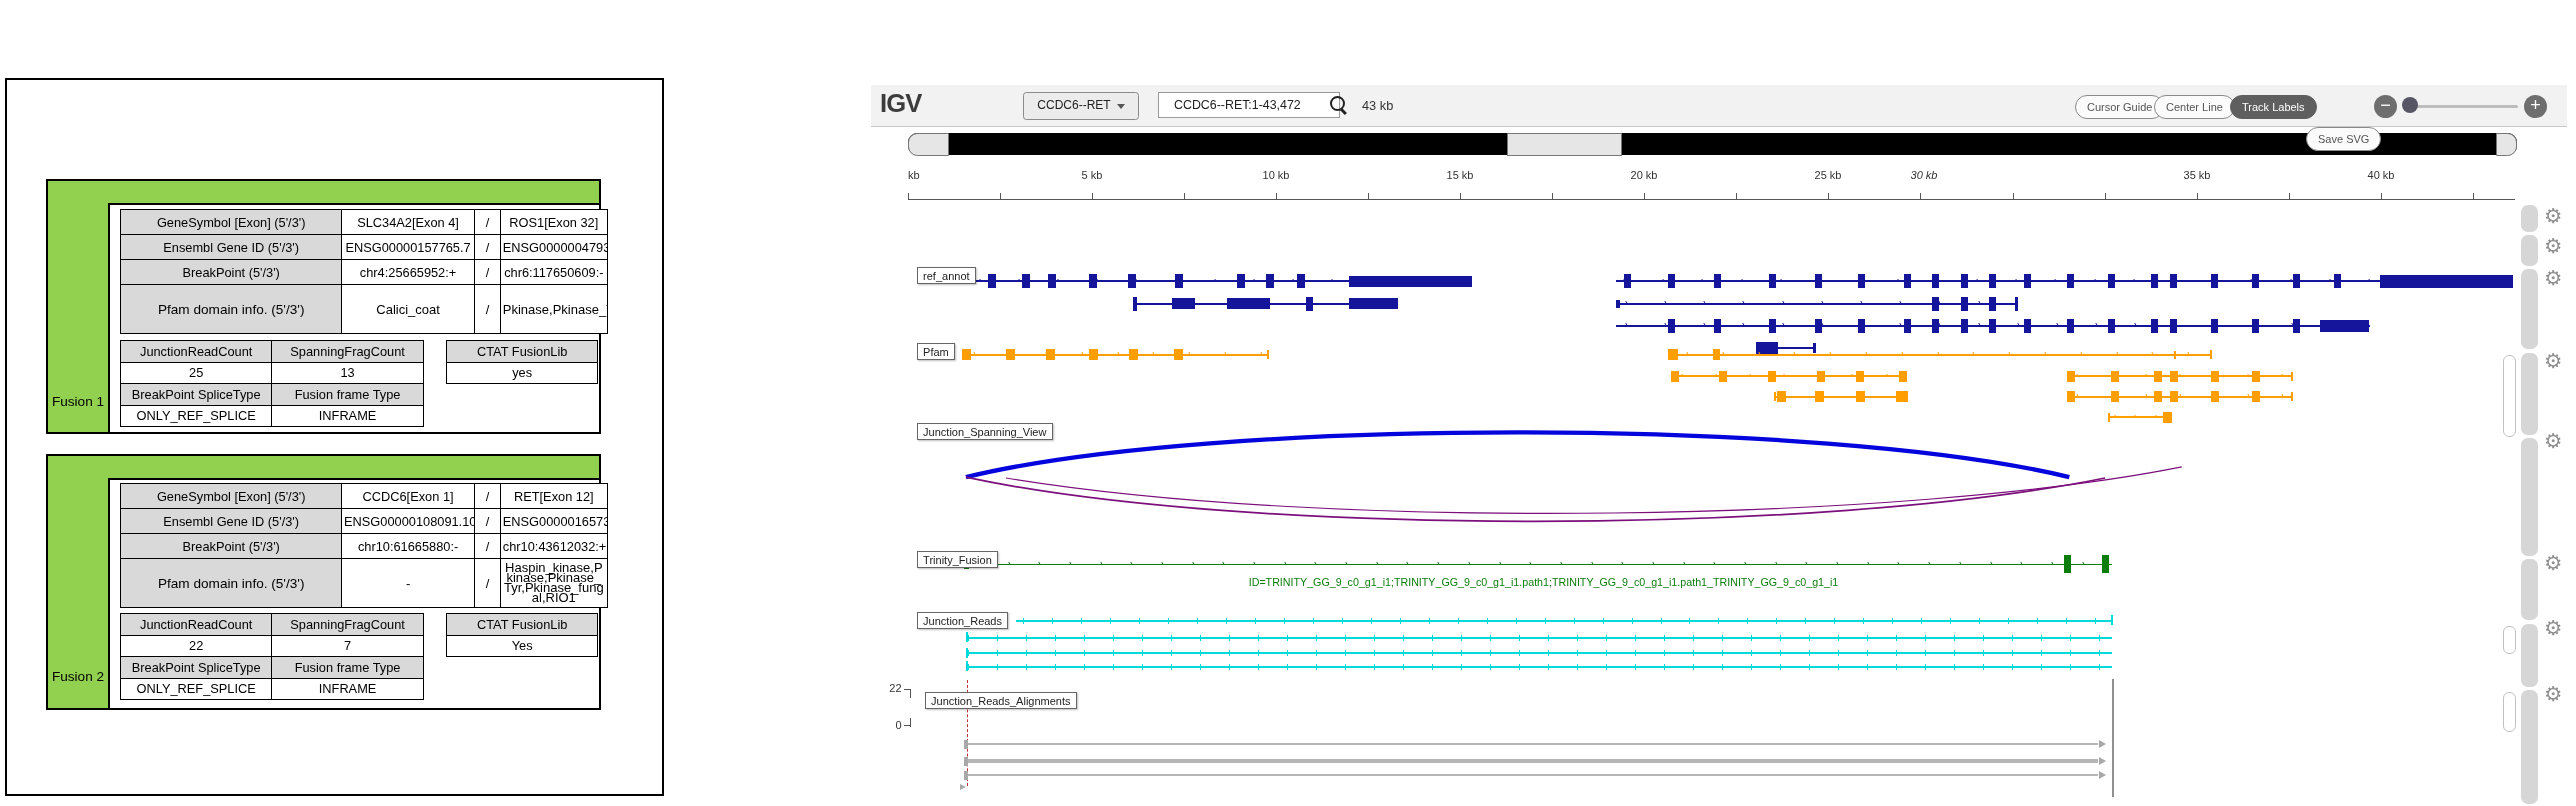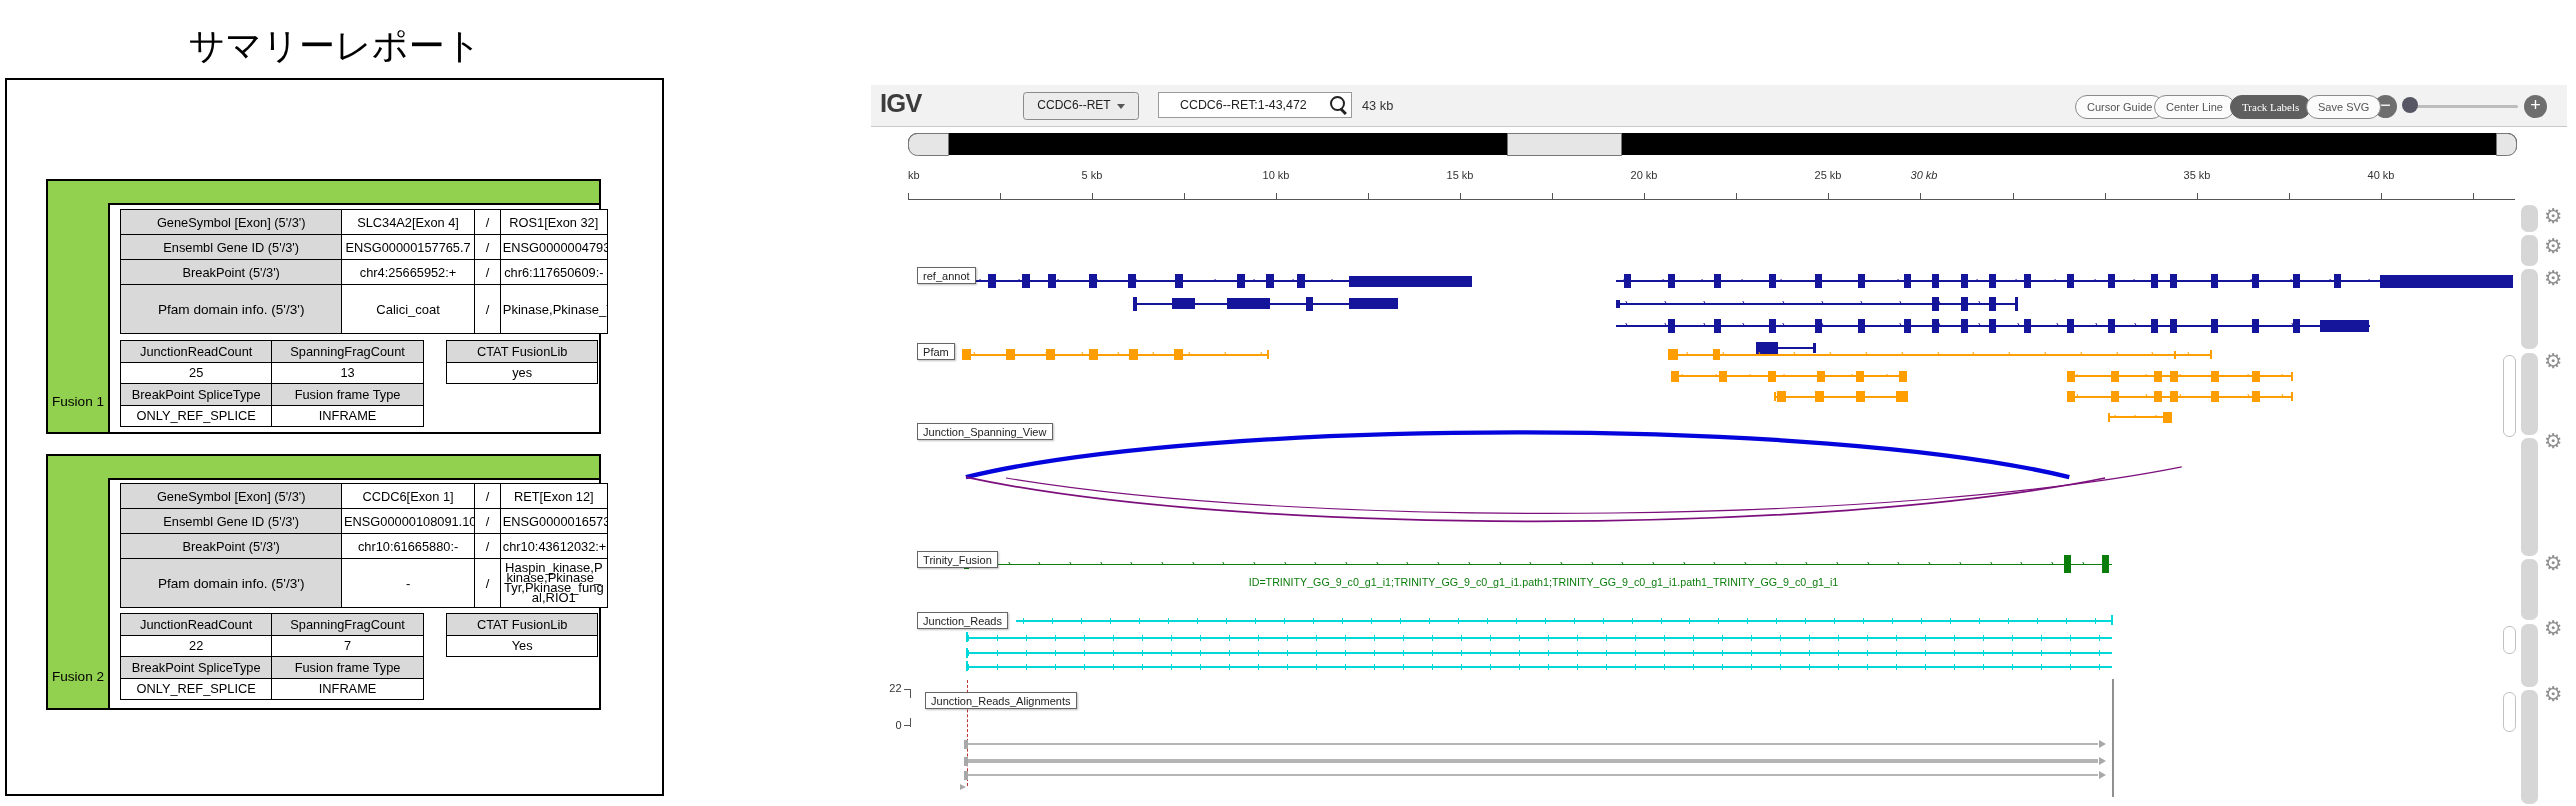--- a/index.html
+++ b/index.html
@@ -33,28 +33,28 @@
   td.num{text-align:right;padding-right:3.4px;}
   
   .igv-toolbar{position:absolute;left:871px;top:85px;width:1696px;height:41px;background:#f2f2f2;
                border-bottom:0.9px solid #c9c9c9;}
   .igv-logo{position:absolute;left:880px;top:89px;font-size:25.6px;font-weight:bold;color:#3c3c3c;letter-spacing:-0.9px;}
   .locus-select{position:absolute;left:1023px;top:92px;width:114px;height:25.6px;background:#ececec;
                 border:0.9px solid #8a8a8a;border-radius:3.4px;font-size:12px;line-height:25.6px;text-align:center;color:#222;}
   .locus-select .caret{display:inline-block;width:0;height:0;border-left:4.3px solid transparent;
                 border-right:4.3px solid transparent;border-top:5.1px solid #555;margin-left:6px;}
   .locus-input{position:absolute;left:1158px;top:92px;width:150px;height:24px;border:0.9px solid #9a9a9a;
-               font-size:12.4px;padding:0 21px;color:#222;font-family:"Liberation Sans",sans-serif;background:#fff;}
+               font-size:12.4px;padding:0 15px;color:#222;font-family:"Liberation Sans",sans-serif;background:#fff;}
   .lens{position:absolute;left:1330px;top:96px;width:11px;height:11px;border:2.6px solid #222;border-radius:50%;}
   .lens::after{content:"";position:absolute;left:10.2px;top:10.2px;width:6.8px;height:2.6px;background:#222;
                transform:rotate(45deg);transform-origin:0 0;}
   .range-label{position:absolute;left:1362px;top:98px;font-size:12.8px;color:#333;}
   .pill{position:absolute;top:95px;height:22px;line-height:22px;padding:0 11px;border:1.3px solid #8a8a8a;
         border-radius:12px;font-size:11px;color:#555;background:#fbfbfb;white-space:nowrap;}
-  .pill.active{background:#5f5f5f;color:#fff;border-color:#5f5f5f;font-family:Liberation Serif, serif;}
+  .pill.active{background:#5f5f5f;color:#fff;border-color:#5f5f5f;}
   .zoom-btn{position:absolute;top:95px;width:23px;height:23px;border-radius:50%;background:#6e6e6e;color:#fff;
             font-size:18px;line-height:21px;text-align:center;}
   .slider-track{position:absolute;left:2407px;top:105px;width:111px;height:2.6px;background:#bdbdbd;border-radius:1.7px;}
   .slider-thumb{position:absolute;left:2402px;top:97px;width:16px;height:16px;border-radius:50%;background:#565664;}
   .ideo{position:absolute;left:908px;top:133px;width:1609px;height:22px;background:#000;border-radius:9.4px;}
   .ideo-seg{position:absolute;top:0;height:20.5px;background:#e6e6e6;border:0.9px solid #777;}
   .rlabel{position:absolute;top:169px;font-size:11px;color:#333;transform:translateX(-50%);white-space:nowrap;}
   .rlabel.left{transform:none;}
   .track-label{position:absolute;border:0.9px solid #666;background:#fff;font-size:11px;padding:1.7px 5.1px;
                box-shadow:0.9px 0.9px 1.7px rgba(0,0,0,0.25);white-space:nowrap;color:#222;}
@@ -63,21 +63,20 @@
   .chev{font-size:7.7px;line-height:7.7px;font-weight:bold;}
   .gear{position:absolute;left:2544px;font-size:20.5px;color:#8f8f8f;line-height:22px;}
   .handle{position:absolute;left:2521px;width:17px;background:#d6d6d6;border-radius:6.8px;}
   .scrollo{position:absolute;left:2503px;width:11px;border:1.3px solid #c2c2c2;border-radius:6px;background:#fff;}
 </style>
 </head>
 <body>
 
 <div class="page">
 
-  <div class="pane-title" style="left:0;width:670px;top:22px;">サマリーレポート</div>
 
   <div class="outer-box">
     <div class="sample-row">
       <span class="s-lbl">Sample</span>
       <span class="s-val">FU_Rxxx_001</span>
     </div>
   </div>
 
   <div class="fusion-sec sec1">
     <div class="inner-white"></div>
@@ -680,21 +679,21 @@
 
   <div id="track-labels"></div>
   <div class="trinity-text">ID=TRINITY_GG_9_c0_g1_i1;TRINITY_GG_9_c0_g1_i1.path1;TRINITY_GG_9_c0_g1_i1.path1_TRINITY_GG_9_c0_g1_i1</div>
   <div class="cov-num" style="left:876px;top:682px;">22</div>
   <div class="cov-num" style="left:876px;top:719px;">0</div>
 
   <div id="gutter"></div>
 <div class="pill" style="position: absolute; left: 2075px;">Cursor Guide</div>
     <div class="pill" style="position: absolute; left: 2154px;">Center Line</div>
     <div class="pill active" style="position: absolute; left: 2230px;">Track Labels</div>
-    <div class="pill" style="position: absolute; left: 2306px;">Save SVG</div>
+    <div class="pill" style="position: absolute; left: 2306px; margin-top: 32px;">Save SVG</div>
     <div class="ideo-seg" style="position: absolute; left: 908px; top: 133px; width: 39px; border-radius: 9.4px 0px 0px 9.4px;"></div>
     <div class="ideo-seg" style="position: absolute; left: 1507px; top: 133px; width: 113px;"></div>
     <div class="ideo-seg" style="position: absolute; left: 2496px; top: 133px; width: 19px; border-radius: 0px 9.4px 9.4px 0px;"></div>
     <div style="position: absolute; left: 908px; top: 199px; width: 1607px; height: 0.9px; background: rgb(85, 85, 85);"></div>
     <div style="position: absolute; left: 908px; top: 193px; width: 0.9px; height: 6px; background: rgb(85, 85, 85);"></div>
     <div style="position: absolute; left: 1000px; top: 193px; width: 0.9px; height: 6px; background: rgb(85, 85, 85);"></div>
     <div style="position: absolute; left: 1092px; top: 193px; width: 0.9px; height: 6px; background: rgb(85, 85, 85);"></div>
     <div style="position: absolute; left: 1184px; top: 193px; width: 0.9px; height: 6px; background: rgb(85, 85, 85);"></div>
     <div style="position: absolute; left: 1276px; top: 193px; width: 0.9px; height: 6px; background: rgb(85, 85, 85);"></div>
     <div style="position: absolute; left: 1368px; top: 193px; width: 0.9px; height: 6px; background: rgb(85, 85, 85);"></div>

